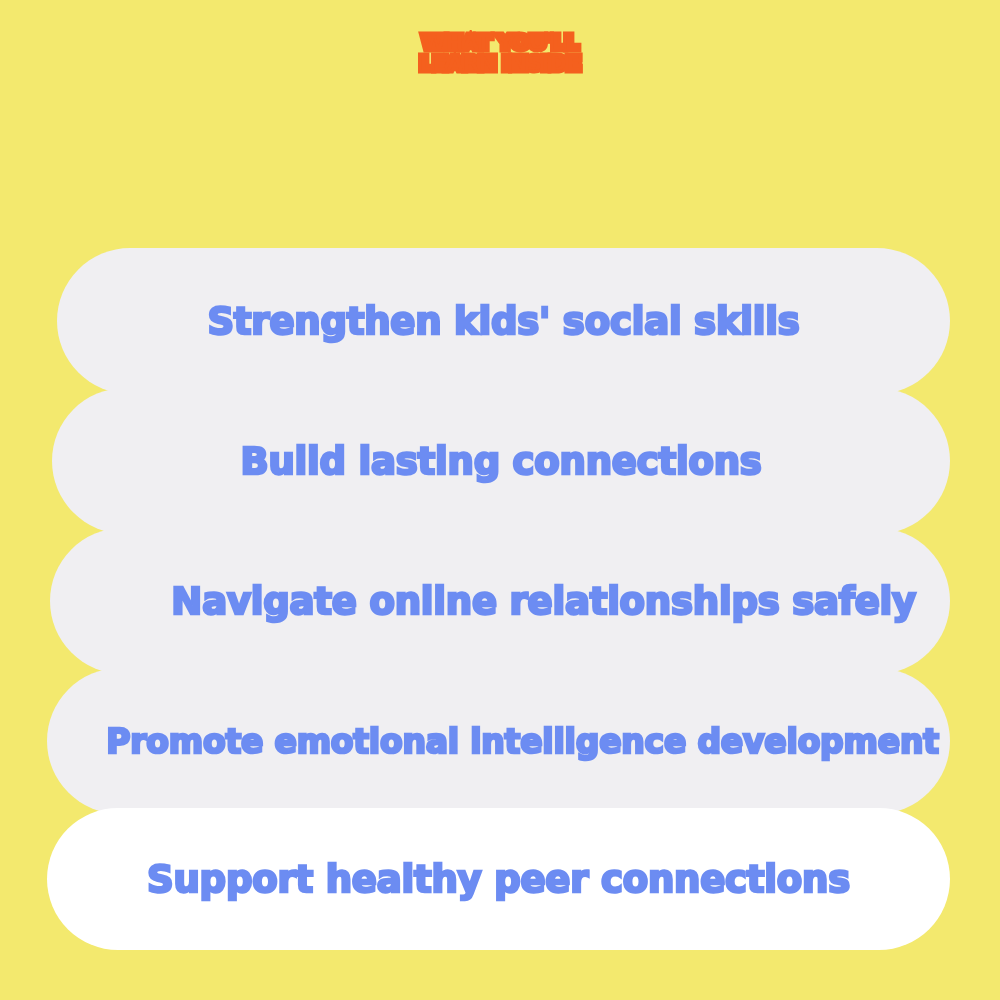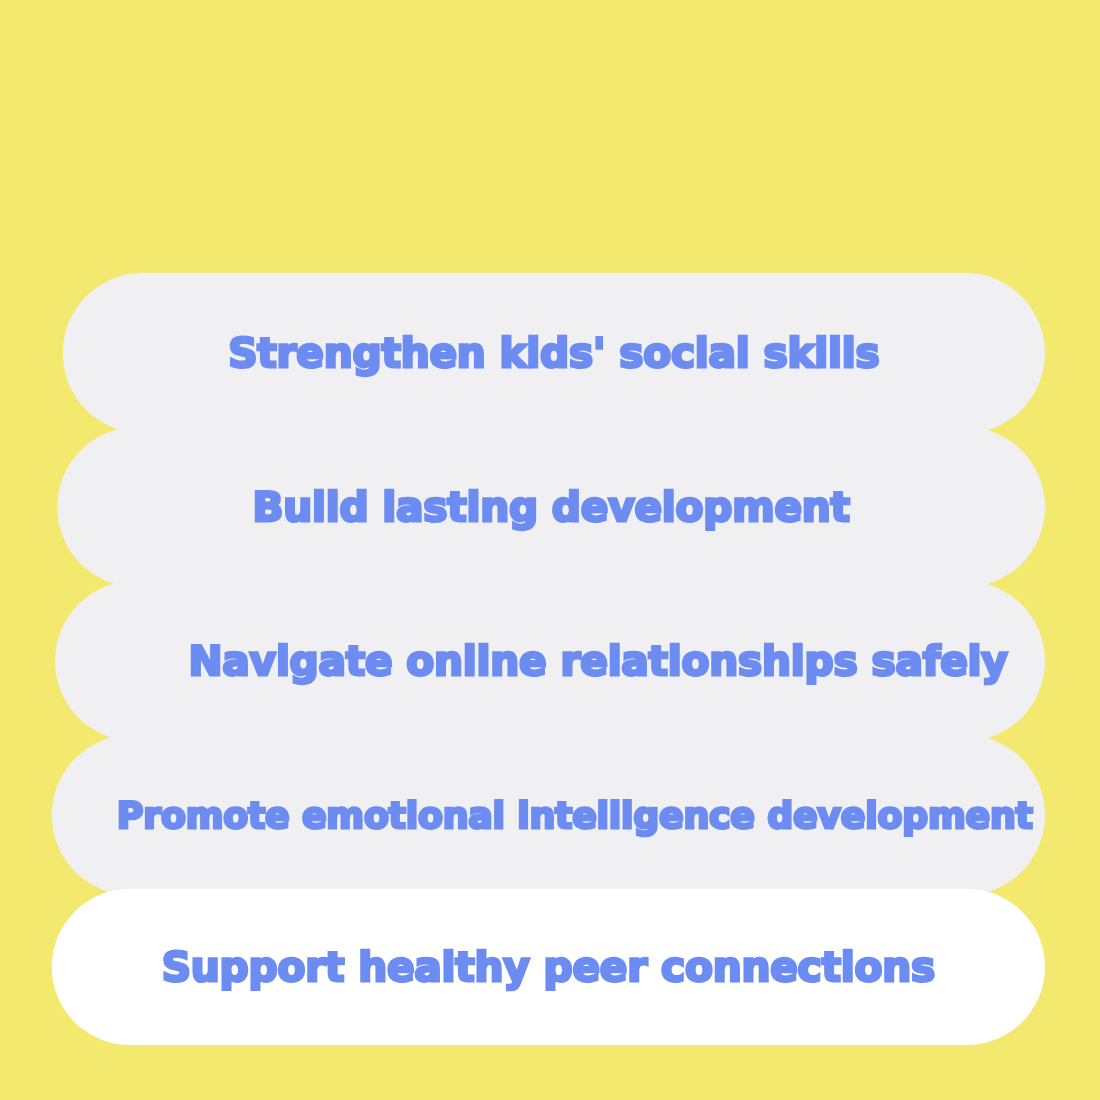--- a/index.html
+++ b/index.html
@@ -94,29 +94,33 @@
   .card-2 .card-label { font-size: 37px; }
   .card-3 .card-label { font-size: 37px; }
   .card-4 .card-label { font-size: 37px; margin-left: 48px; }
   .card-5 .card-label { font-size: 37px; }
 </style>
 </head>
 <body>
 
 <div id="poster" style="background: rgb(243, 233, 110);">
 
+  <div class="heading">
+    <span class="heading-line heading-line-1" style="color: rgb(244, 96, 30); -webkit-text-stroke: 7px rgb(244, 96, 30); font-size: 20px;">WHAT YOU'LL</span>
+    <span class="heading-line heading-line-2" style="color: rgb(244, 96, 30); -webkit-text-stroke: 7px rgb(244, 96, 30); font-size: 20px;">LEARN INSIDE</span>
+  </div>
 
   <div class="cards">
 
     <div class="card card-1" style="background: rgb(240, 239, 242); text-align: right;">
       <span class="card-label" style="color: rgb(108, 140, 242); -webkit-text-stroke: 2.6px rgb(108, 140, 242);">Strengthen kids' social skills</span>
     </div>
 
     <div class="card card-2" style="background: rgb(240, 239, 242);">
-      <span class="card-label" style="color: rgb(108, 140, 242); -webkit-text-stroke: 2.6px rgb(108, 140, 242);">Build lasting development</span>
+      <span class="card-label" style="color: rgb(108, 140, 242); -webkit-text-stroke: 2.6px rgb(108, 140, 242);">Build lasting connections</span>
     </div>
 
     <div class="card card-3" style="background: rgb(240, 239, 242);">
       <span class="card-label" style="color: rgb(108, 140, 242); -webkit-text-stroke: 2.6px rgb(108, 140, 242);">Navigate online relationships safely</span>
     </div>
 
     <div class="card card-4" style="background: rgb(240, 239, 242);">
       <span class="card-label" style="color: rgb(108, 140, 242); -webkit-text-stroke: 2.6px rgb(108, 140, 242); font-size: 33px;">Promote emotional intelligence development</span>
     </div>
 

